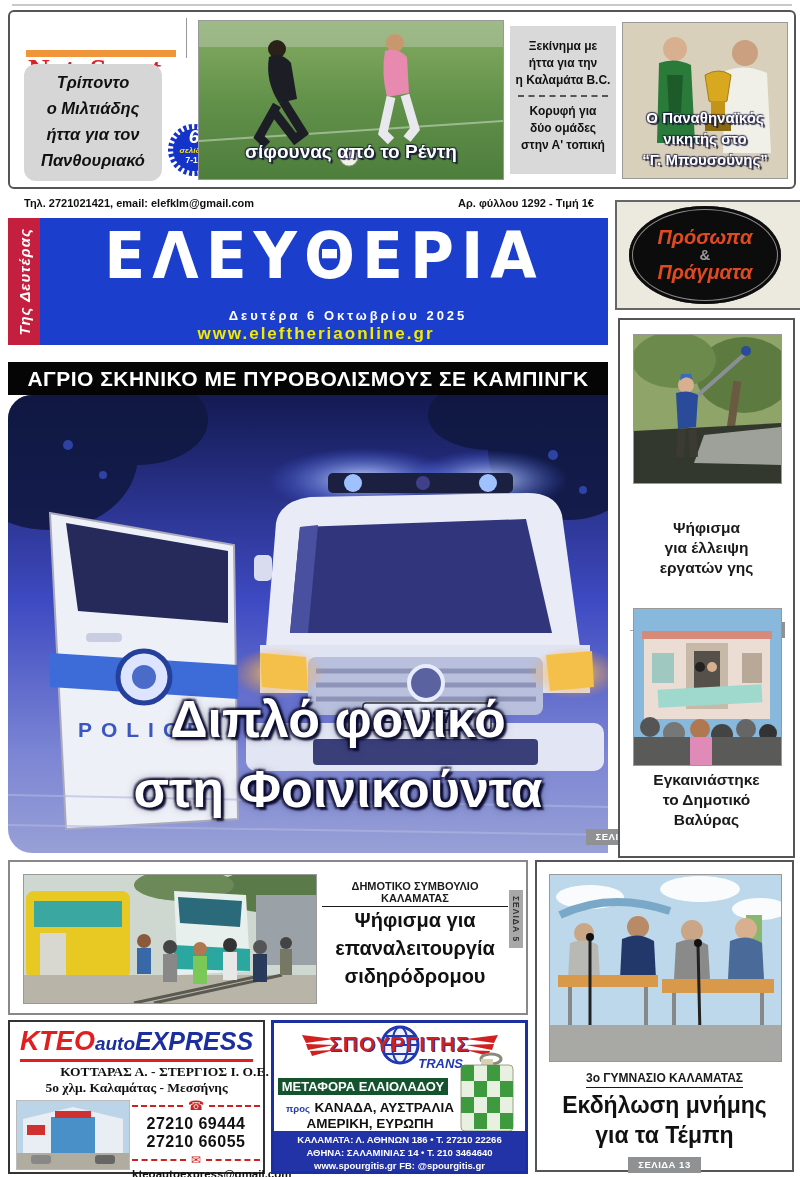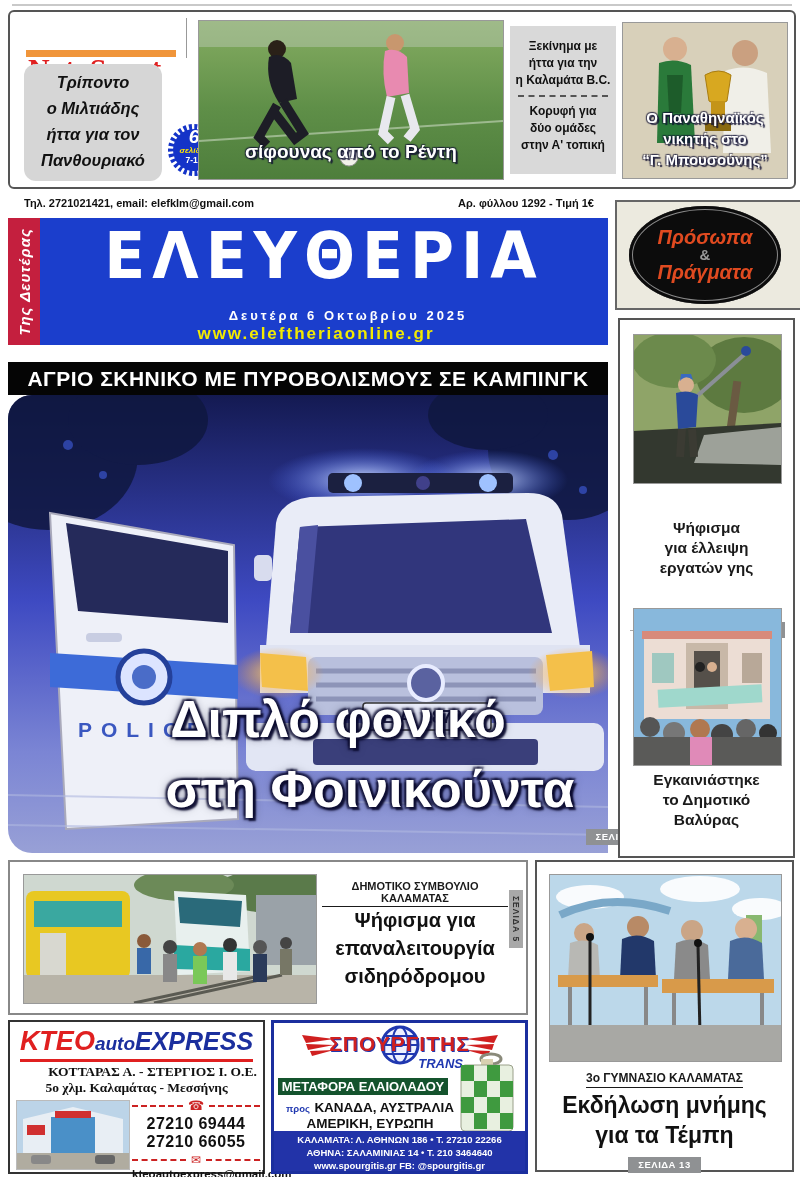--- a/index.html
+++ b/index.html
@@ -203,21 +203,21 @@
       <circle cx="136" cy="282" r="12" fill="#4a6cc8"></circle>
       <rect x="78" y="238" width="36" height="9" rx="4" fill="#c8cde2"></rect>
       <text x="136" y="342" text-anchor="middle" font-family="Liberation Sans,sans-serif" font-size="21" font-weight="bold" fill="#3a57c0" letter-spacing="9">POLICE</text>
 
       <g stroke="#b0b8e0" stroke-width="2" opacity=".6">
         <line x1="0" y1="400" x2="600" y2="412"></line>
           <line x1="0" y1="430" x2="600" y2="440"></line>
       </g>
     </svg>
     <div class="abs ctr bigshadow" style="left:0;top:296px;width:100%;font:bold 52px 'Liberation Sans',sans-serif;line-height:56px;">Διπλό φονικό</div>
-    <div class="abs ctr bigshadow" style="left:0;top:366px;width:100%;font:bold 52px 'Liberation Sans',sans-serif;line-height:56px;padding-left:32px;">στη Φοινικούντα</div>
+    <div class="abs ctr bigshadow" style="left:0;top:366px;width:100%;font:bold 52px 'Liberation Sans',sans-serif;line-height:56px;">στη Φοινικούντα</div>
     <div class="abs" style="right:10px;bottom:8px;">
       <span class="badge">ΣΕΛΙΔΑ 24</span>
     </div>
   </div>
 
   <div class="abs" style="left:618px;top:318px;width:177px;height:540px;border:2px solid #555;background:#fff;box-sizing:border-box;">
 
     <div class="photo" style="left:13px;top:14px;width:147px;height:148px;">
       <svg width="147" height="148" viewBox="0 0 147 148">
         <rect width="147" height="148" fill="#8fa468"></rect>
@@ -370,21 +370,21 @@
     <div class="abs ctr" style="left:0;top:292px;width:100%;">
       <span class="badge">ΣΕΛΙΔΑ 13</span>
     </div>
   </div>
 
   <div class="abs" style="left:8px;top:1020px;width:257px;height:154px;border:2px solid #333;background:#fff;box-sizing:border-box;">
     <div class="abs ctr" style="left:0;top:4px;width:100%;white-space:nowrap;">
       <span style="font:900 italic 27px 'Liberation Sans',sans-serif;color:#e02020;">KTEO</span><span style="font:bold italic 19px 'Liberation Sans',sans-serif;color:#1b2f9e;">auto</span><span style="font:900 italic 25px 'Liberation Sans',sans-serif;color:#1b2f9e;">EXPRESS</span>
     </div>
     <div class="abs" style="left:10px;top:37px;right:10px;height:3px;background:#e02020;"></div>
-    <div class="abs ctr" style="left:0;top:42px;width:100%;font:bold 13.5px 'Liberation Serif',serif;padding-left:16px;">ΚΟΤΤΑΡΑΣ Α. - ΣΤΕΡΓΙΟΣ Ι. Ο.Ε.</div>
+    <div class="abs ctr" style="left:12px;top:42px;width:100%;font:bold 13.5px 'Liberation Serif',serif;padding-left:16px;">ΚΟΤΤΑΡΑΣ Α. - ΣΤΕΡΓΙΟΣ Ι. Ο.Ε.</div>
     <div class="abs ctr" style="left:0;top:58px;width:100%;font:bold 13.5px 'Liberation Serif',serif;">5ο χλμ. Καλαμάτας - Μεσσήνης</div>
     <div class="photo" style="left:6px;top:78px;width:112px;height:68px;border:1px solid #bbb;">
       <svg width="112" height="68" viewBox="0 0 112 68">
         <rect width="112" height="68" fill="#bcd4e8"></rect>
         <polygon points="6,18 56,6 106,18 106,52 6,52" fill="#e8eef4"></polygon>
         <rect x="34" y="16" width="44" height="36" fill="#4a90c8"></rect>
         <rect x="38" y="10" width="36" height="7" fill="#d03030"></rect>
         <rect x="10" y="24" width="18" height="10" fill="#d03030"></rect>
         <rect x="0" y="52" width="112" height="16" fill="#b0aca0"></rect>
         <rect x="14" y="54" width="20" height="9" rx="3" fill="#888"></rect>

